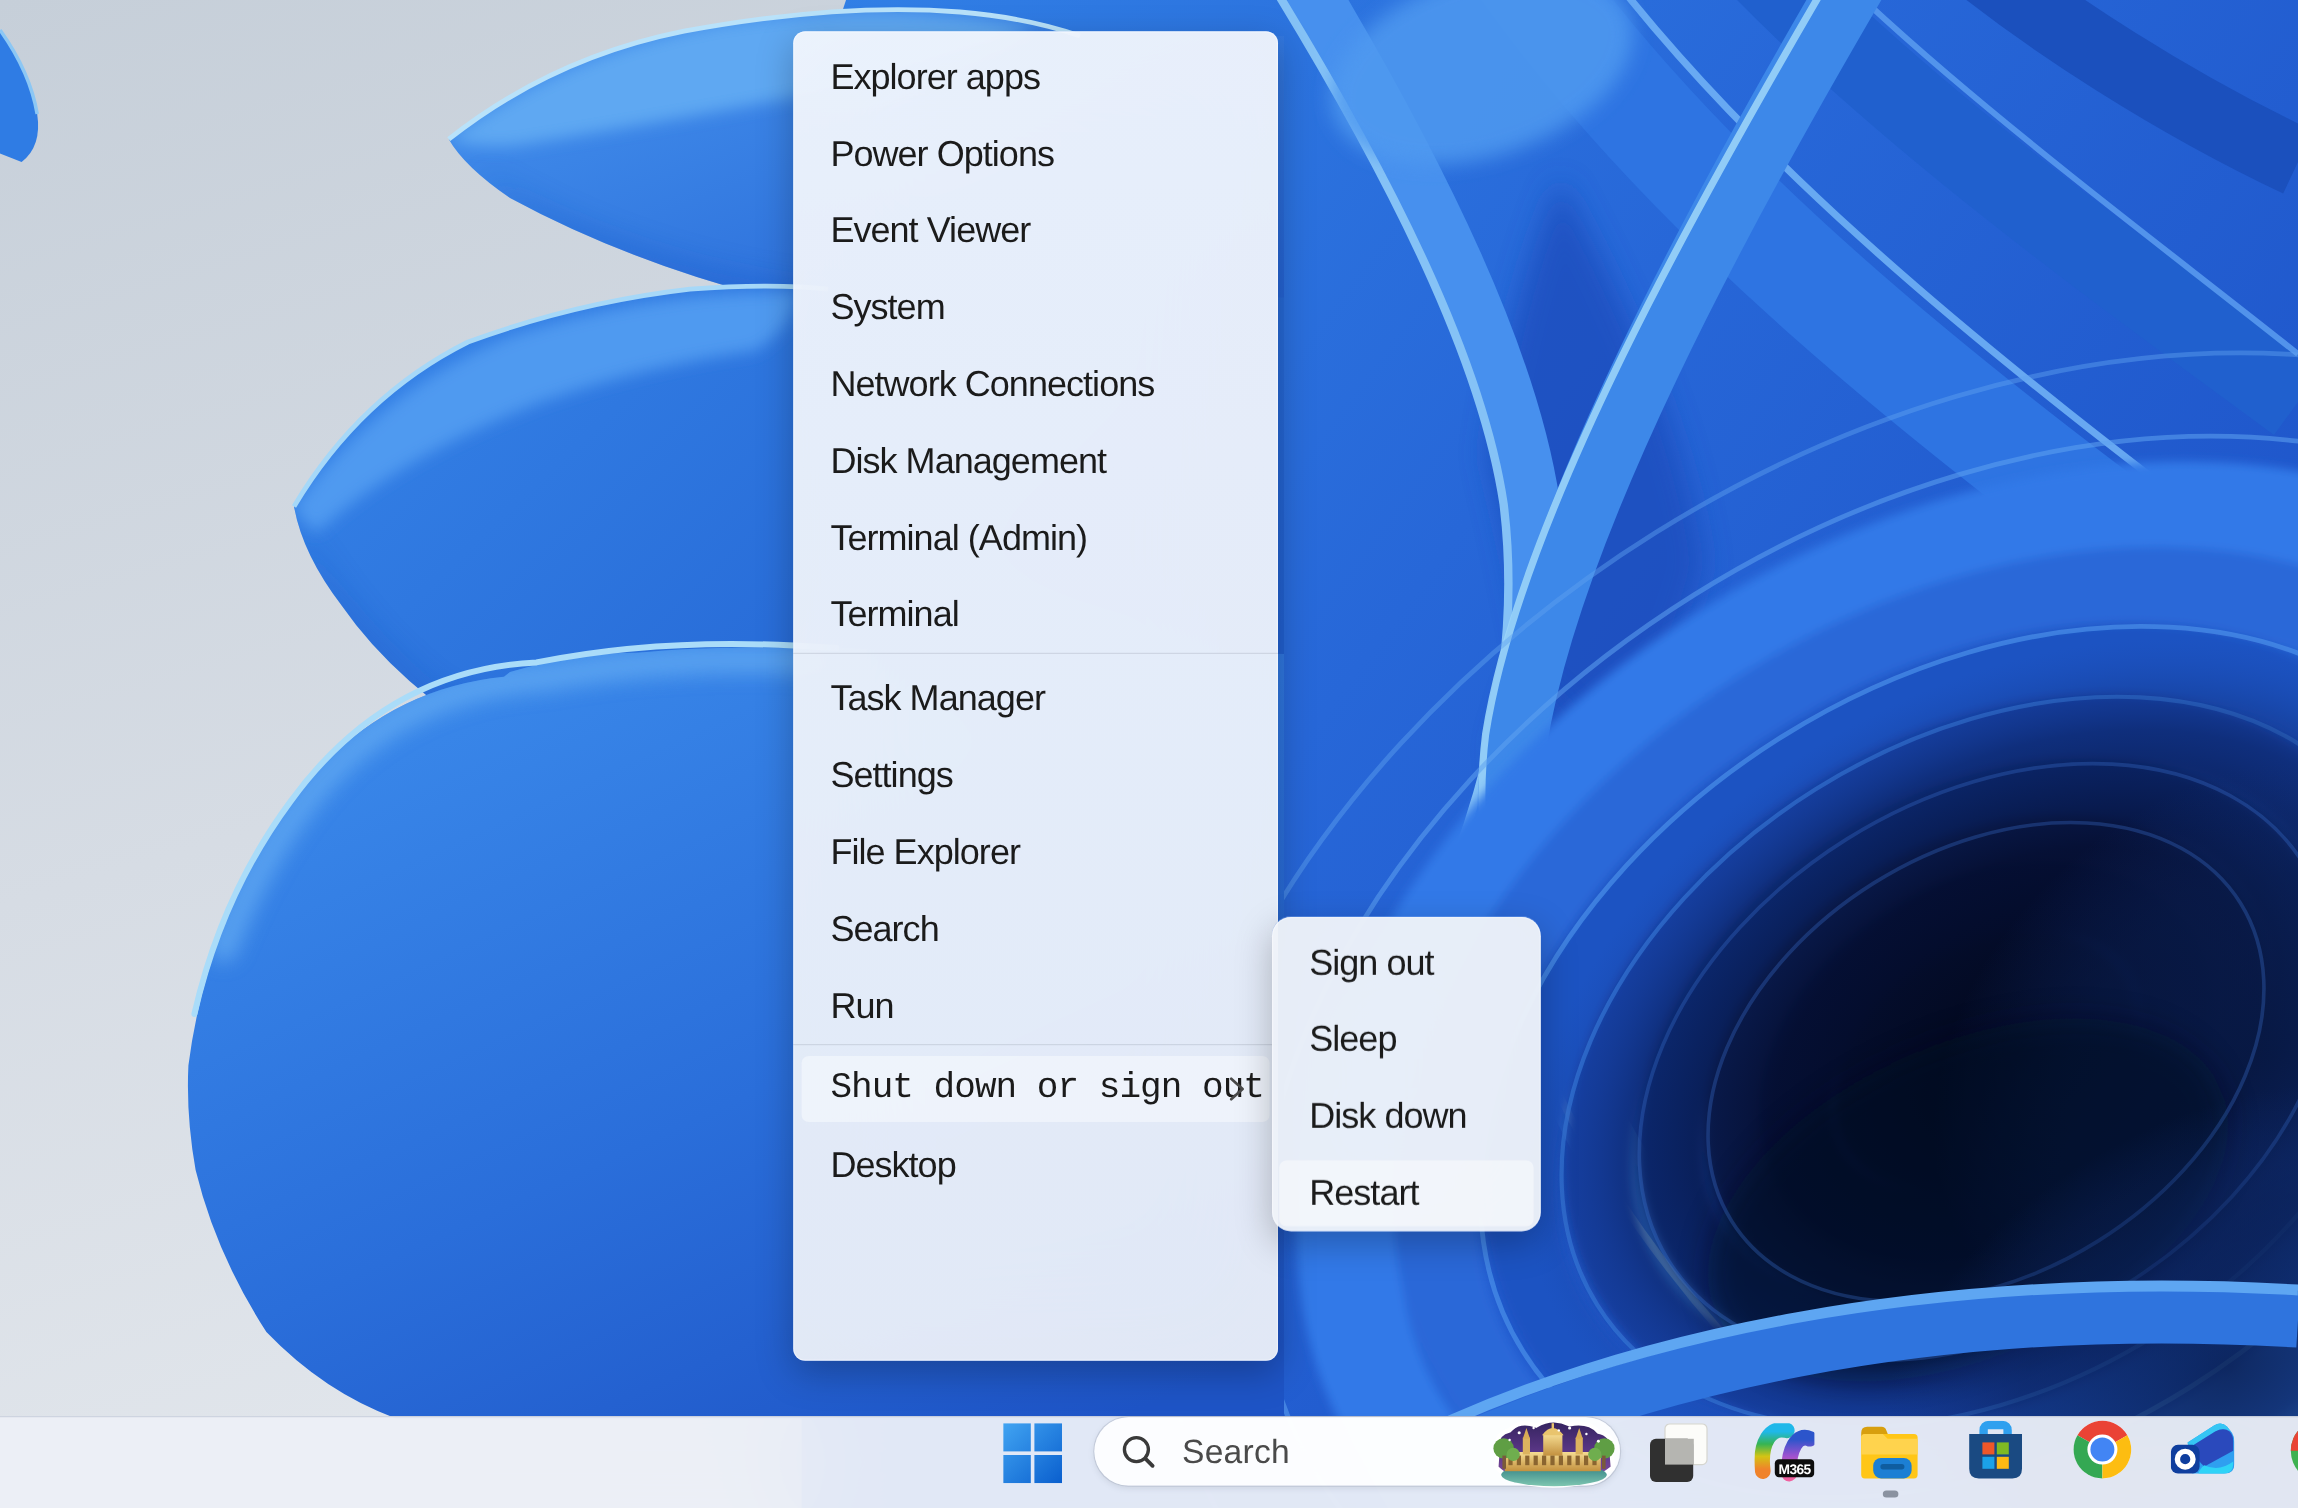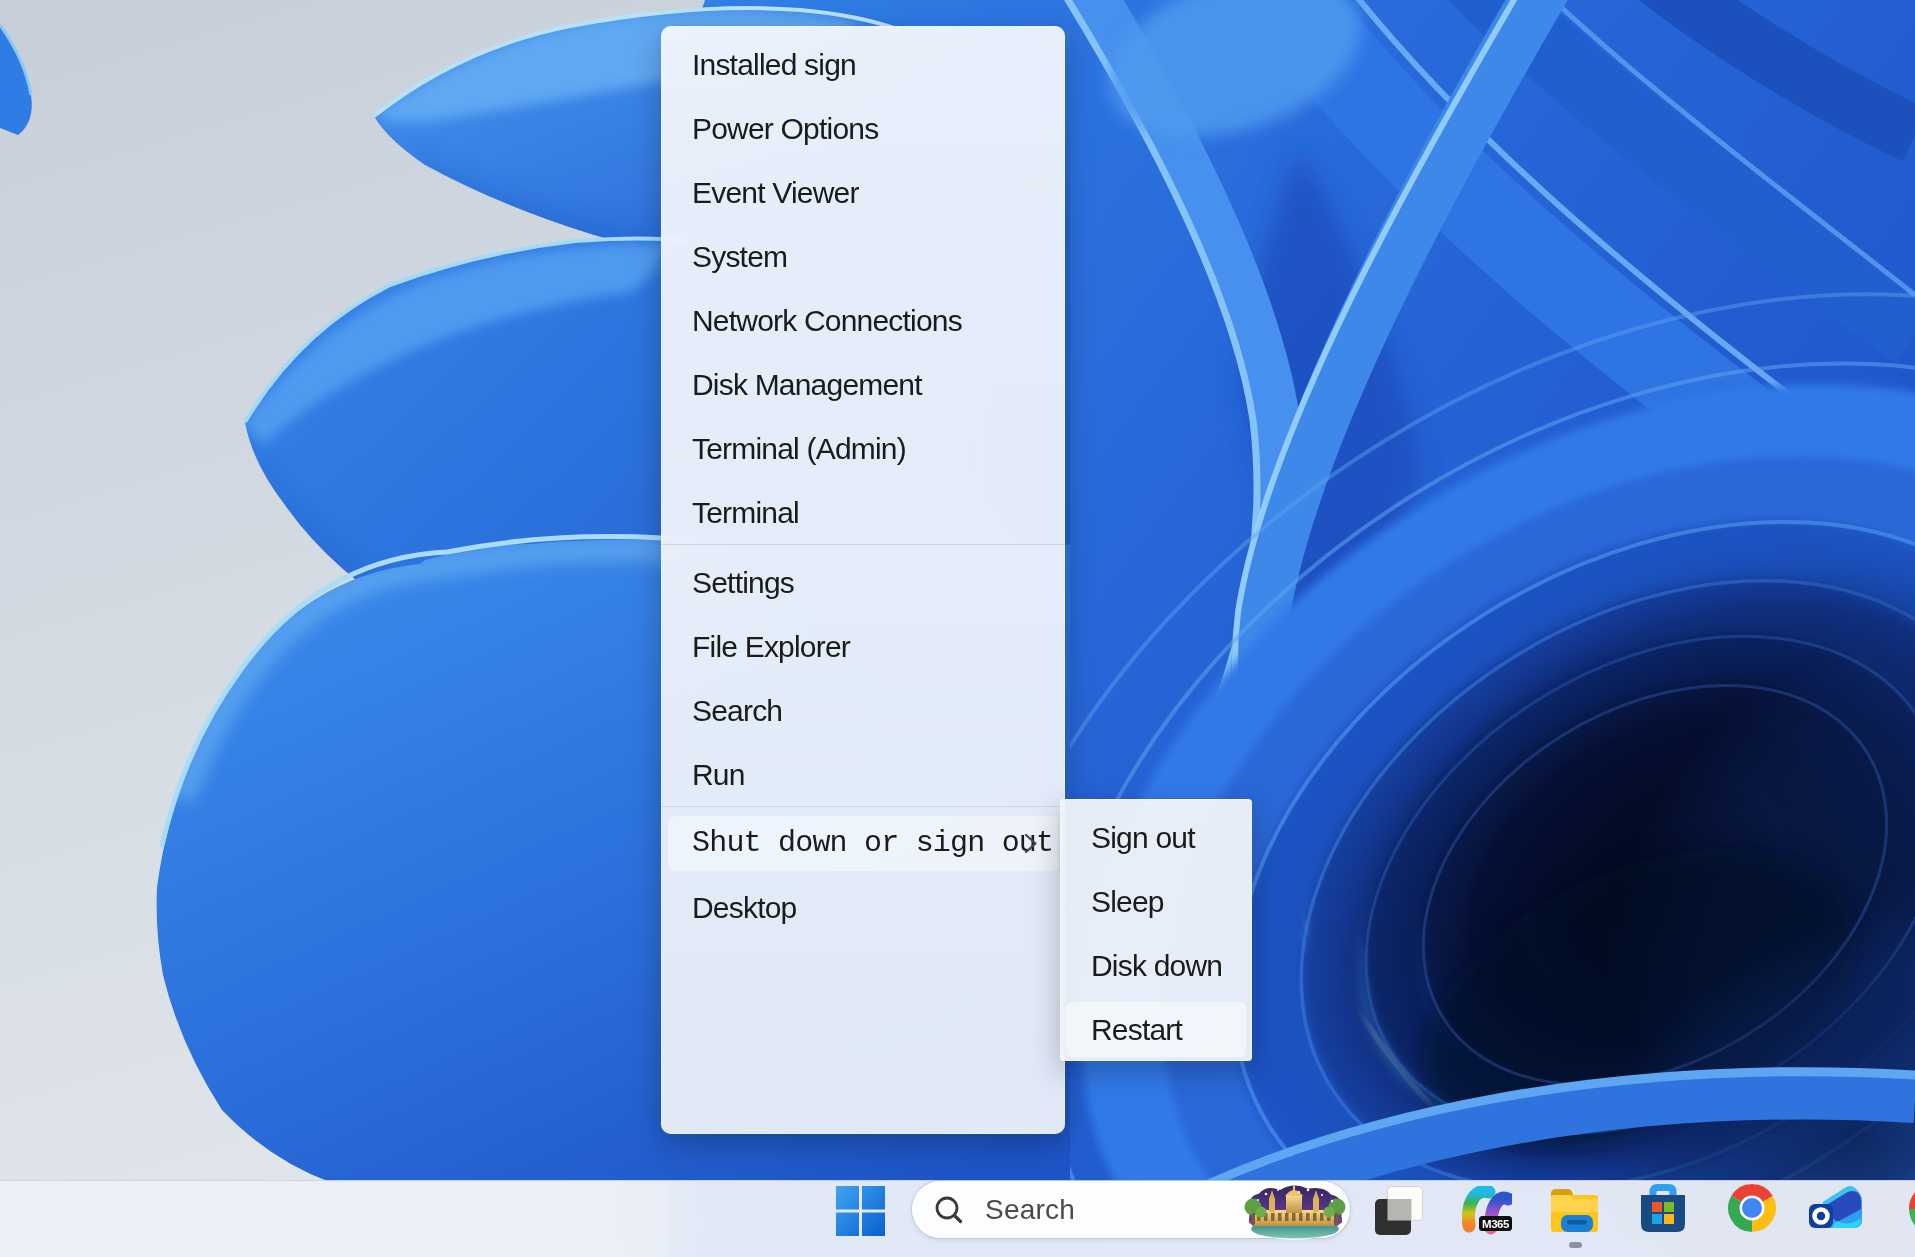--- a/index.html
+++ b/index.html
@@ -7,23 +7,23 @@
 #wall{position:absolute;left:0;top:0;}
 .menu{position:absolute;left:661px;top:26px;width:404px;height:1108px;
   background:linear-gradient(180deg,rgba(246,248,252,0.93),rgba(240,243,248,0.93));backdrop-filter:blur(50px) saturate(115%);
   border-radius:10px;box-shadow:0 10px 30px rgba(0,0,0,0.25), 0 0 0 1px rgba(255,255,255,0.4) inset;
   box-sizing:border-box;padding:11px 6px 8px 6px;z-index:5;}
 .mi{height:55px;margin:0 1px 9px 1px;line-height:55px;padding-left:24px;font-size:30px;
   color:#1b1b1b;border-radius:6px;position:relative;white-space:nowrap;letter-spacing:-0.8px;}
 .mi.hl{background:rgba(255,255,255,0.42);font-family:Liberation Mono, monospace;}
 .sep{height:1px;background:rgba(70,80,95,0.14);margin:-5px -6px 9.5px -6px;}
 .chev{position:absolute;right:16px;top:15px;}
-.submenu{position:absolute;left:1060px;top:799px;width:192px;height:262px;
+.submenu{position:absolute;left:1060px;top:764px;width:224px;height:262px;
   background:rgba(243,245,249,0.94);backdrop-filter:blur(50px) saturate(115%);
-  border-radius:4px;box-shadow:0 10px 30px rgba(0,0,0,0.25), 0 0 0 1px rgba(255,255,255,0.4) inset;
+  border-radius:16px;box-shadow:0 10px 30px rgba(0,0,0,0.25), 0 0 0 1px rgba(255,255,255,0.4) inset;
   box-sizing:border-box;padding:11px 6px;z-index:6;}
 .si{height:55px;margin-bottom:9px;line-height:55px;padding-left:25px;font-size:30px;
   color:#1b1b1b;border-radius:6px;white-space:nowrap;letter-spacing:-0.8px;}
 .si.hl{background:rgba(255,255,255,0.45);}
 .taskbar{position:absolute;left:0;top:1180px;width:1915px;height:77px;
   background:rgba(236,239,247,0.95);backdrop-filter:blur(40px) saturate(115%);
   border-top:1px solid rgba(130,140,160,0.28);box-sizing:border-box;z-index:4;}
 .ticon{position:absolute;top:1186px;width:48px;height:48px;z-index:6;}
 .searchpill{position:absolute;left:912px;top:1181px;width:438px;height:57px;border-radius:29px;
   background:rgba(253,254,255,0.96);box-shadow:0 0 0 1px rgba(170,178,192,0.45), 0 2px 5px rgba(100,110,130,0.18);
@@ -156,29 +156,30 @@
 <g clip-path="url(#cpBot)">
 <path d="M186,790 Q215,715 258,662 Q330,572 455,564 Q555,546 665,550 L705,552" fill="none" stroke="#61a8f2" stroke-width="24" opacity="0.8" stroke-linecap="round" filter="url(#blur8)"></path>
 </g>
 <path d="M162,845 Q185,745 242,668 Q322,558 447,552 Q547,532 662,538 L697,540" fill="none" stroke="#aadcf9" stroke-width="5" stroke-linecap="round"></path>
 
 <path d="M0,25 Q25,60 31,95 Q35,122 18,135 L0,128 Z" fill="#2f7ce4"></path>
 <path d="M0,25 Q25,60 31,95" fill="none" stroke="#8cc7f4" stroke-width="3"></path>
 </svg>
 
 <div class="menu">
- <div class="mi">Installed sign</div>
+ <div class="mi">Explorer apps</div>
  <div class="mi">Power Options</div>
  <div class="mi">Event Viewer</div>
  <div class="mi">System</div>
  <div class="mi">Network Connections</div>
  <div class="mi">Disk Management</div>
  <div class="mi">Terminal (Admin)</div>
  <div class="mi">Terminal</div>
  <div class="sep"></div>
+ <div class="mi">Task Manager</div>
  <div class="mi">Settings</div>
  <div class="mi">File Explorer</div>
  <div class="mi">Search</div>
  <div class="mi">Run</div>
  <div class="sep"></div>
  <div class="mi hl">Shut down or sign out
    <svg class="chev" width="24" height="25" viewBox="0 0 24 25">
         <path d="M8,4 L17.5,12.5 L8,21" fill="none" stroke="#4a4a4a" stroke-width="2.3" stroke-linecap="round" stroke-linejoin="round"></path>
       </svg>
  </div>

